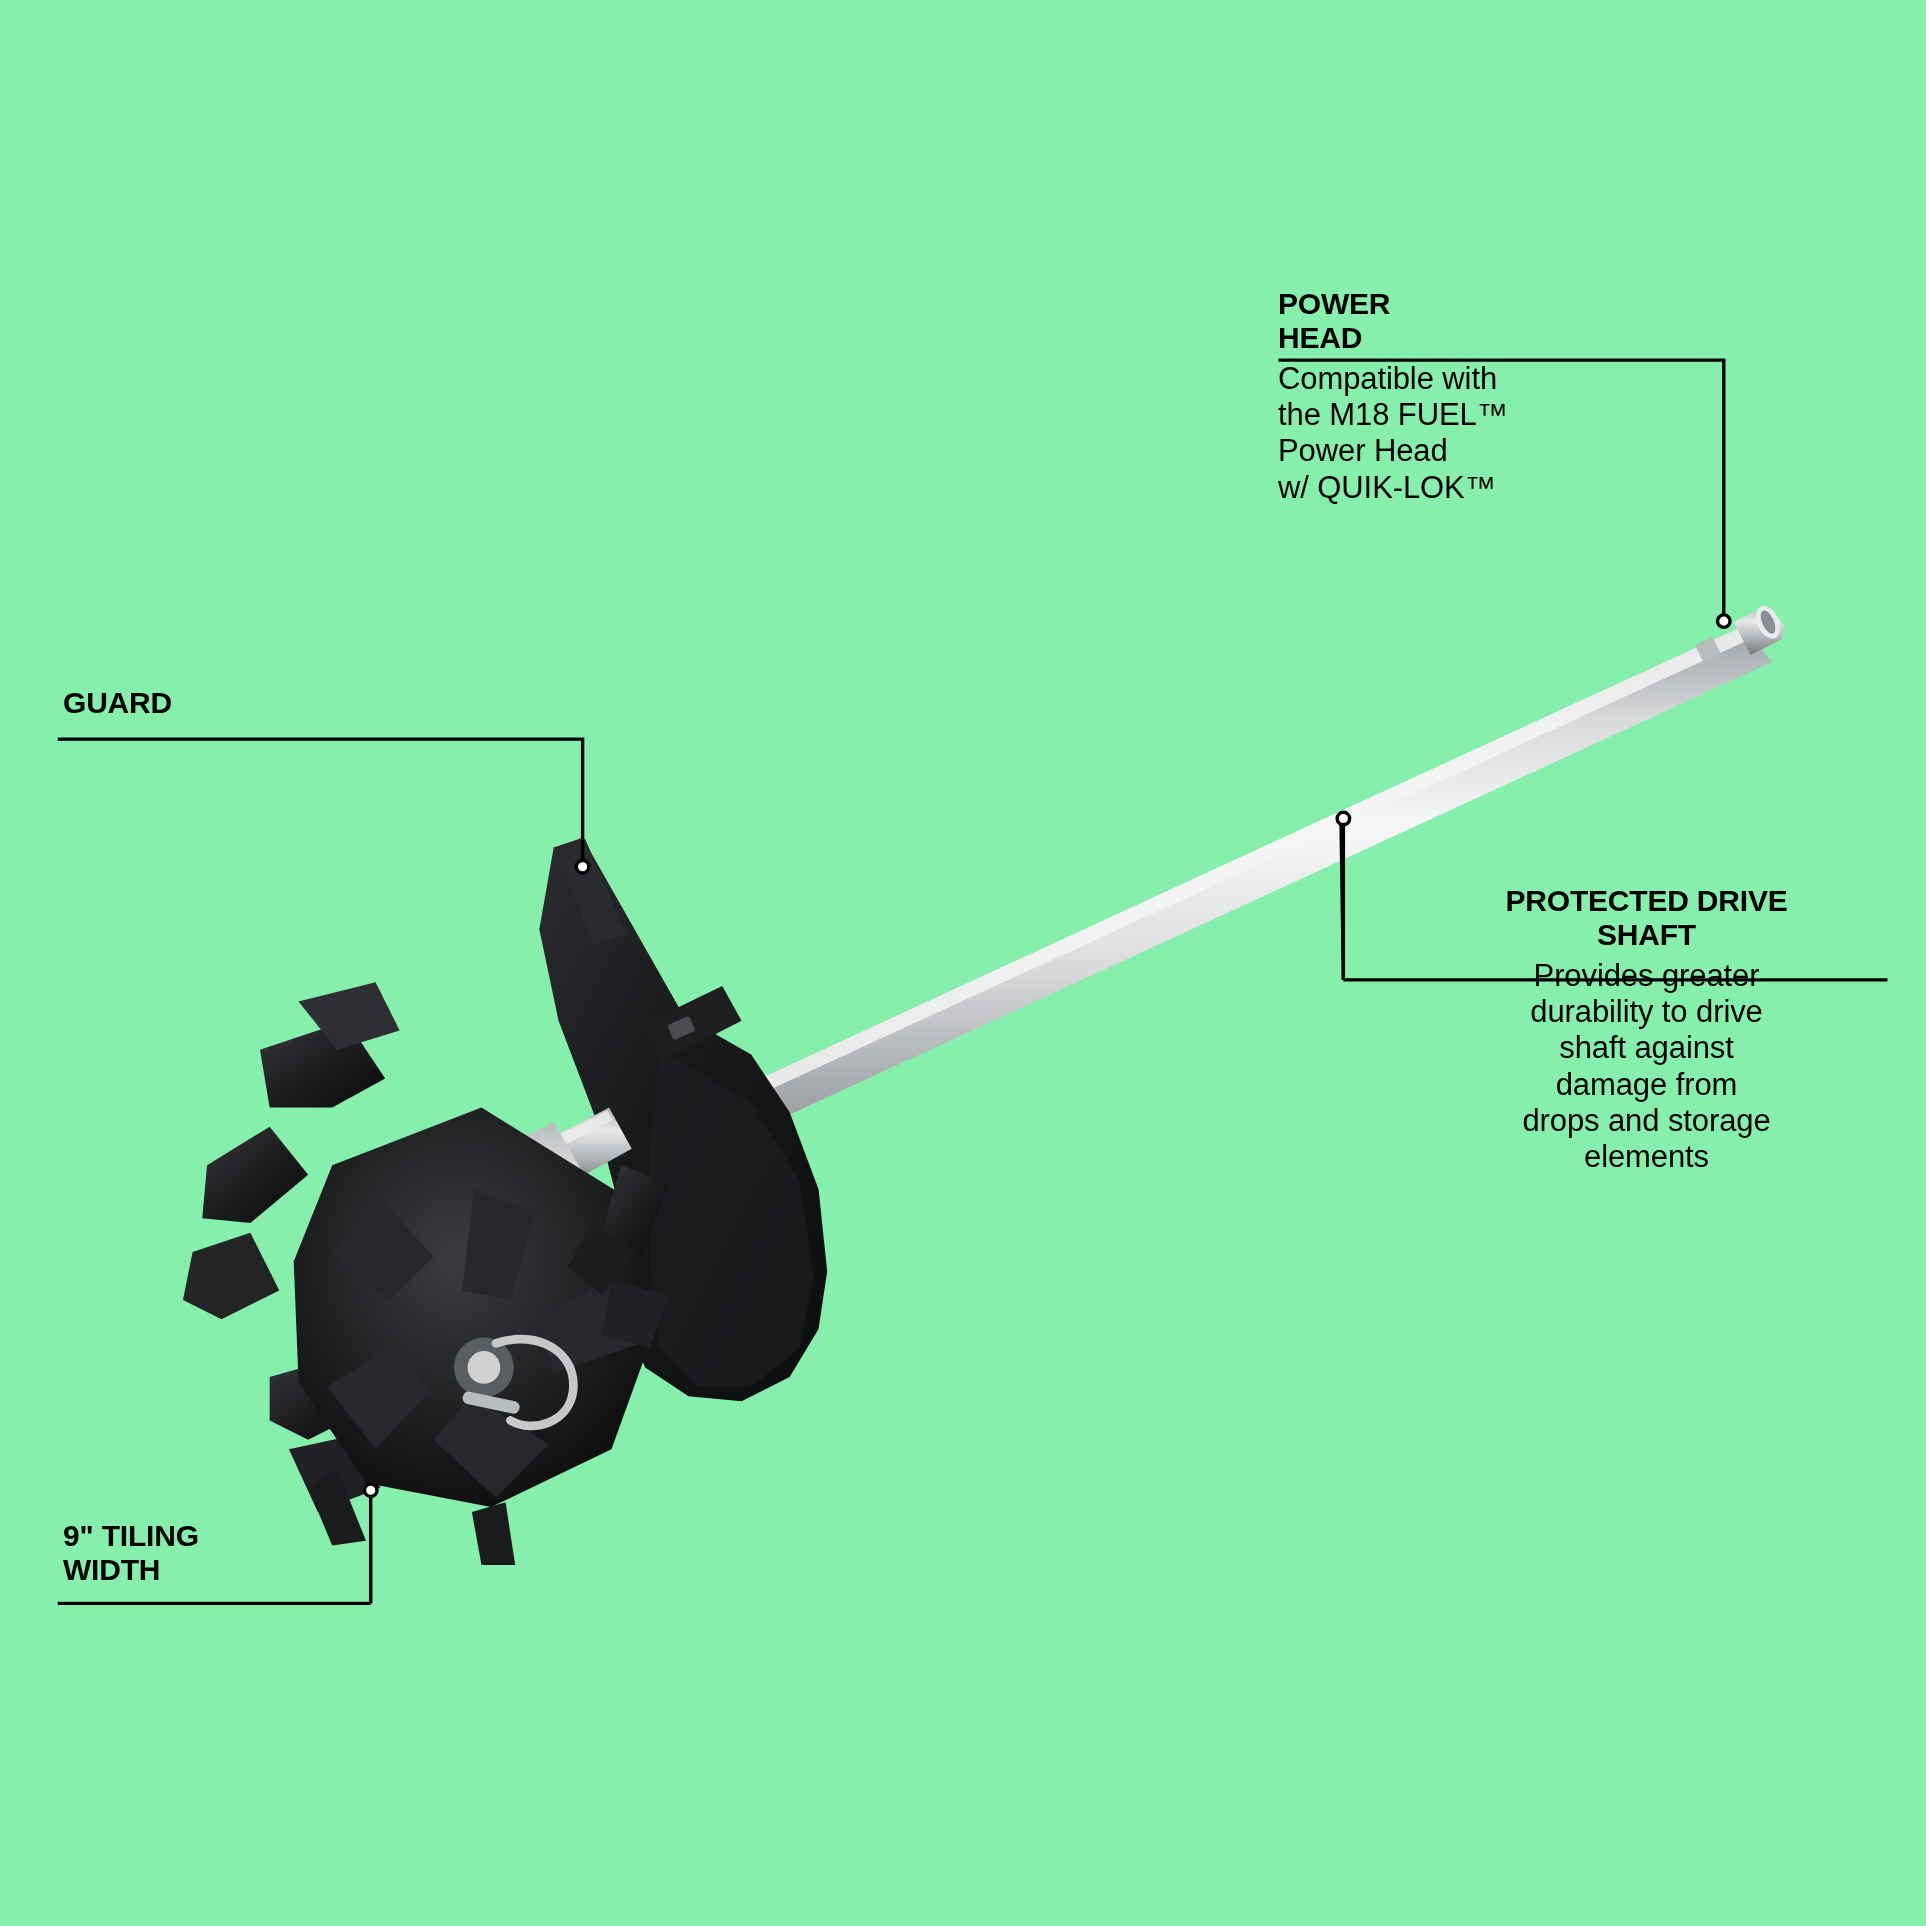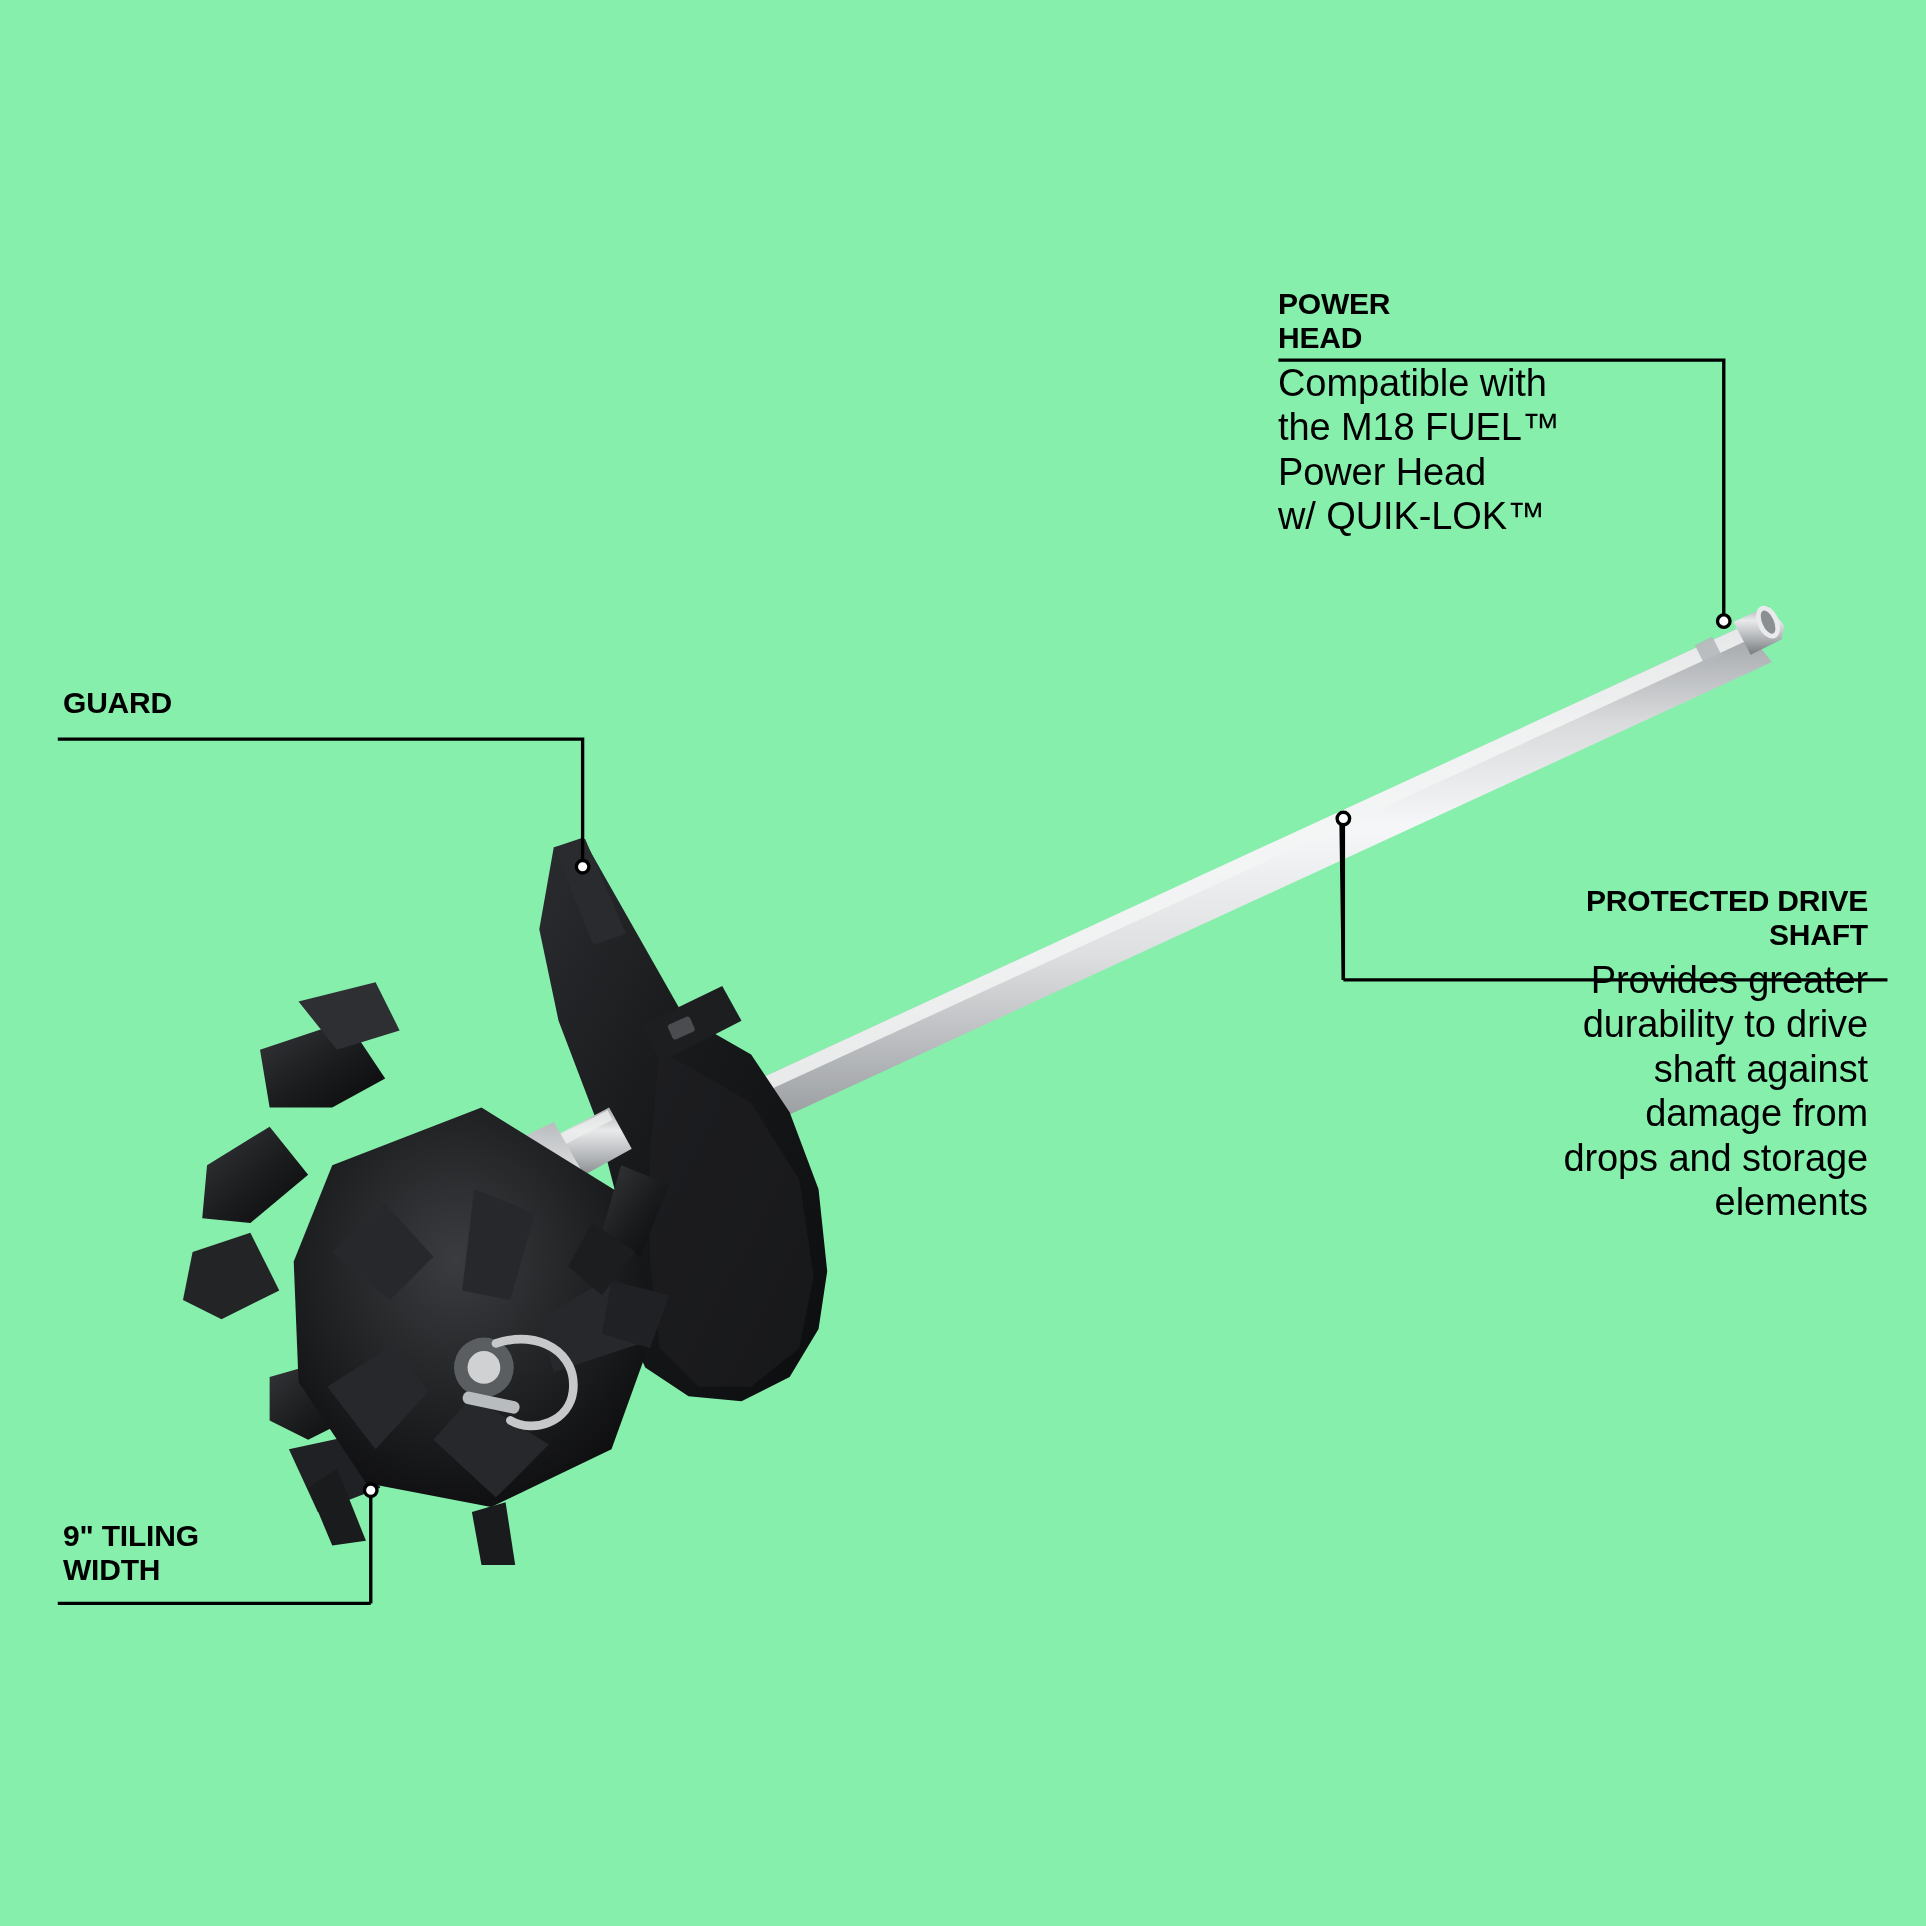--- a/index.html
+++ b/index.html
@@ -23,28 +23,28 @@
   }
   .callout .title {
     font-weight: bold;
     font-size: 30px;
     line-height: 1.12;
     letter-spacing: -0.2px;
     margin: 0 0 6.7px 0;
     white-space: pre-line;
   }
   .callout .body {
-    font-size: 38px;
+    font-size: 31px;
     line-height: 1.17;
     letter-spacing: -0.1px;
     margin: 0;
     white-space: pre-line;
   }
   .align-left  { text-align: left; }
-  .align-right { text-align: right; }
+  .align-right { text-align: center; }
 
   
   #leaders {
     position: absolute;
     left: 0;
     top: 0;
     width: 1926px;
     height: 1926px;
     pointer-events: none;
   }

